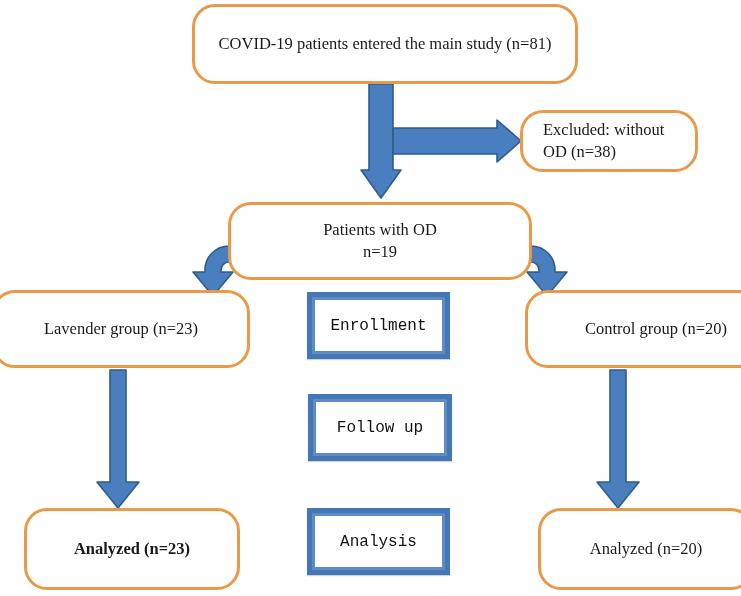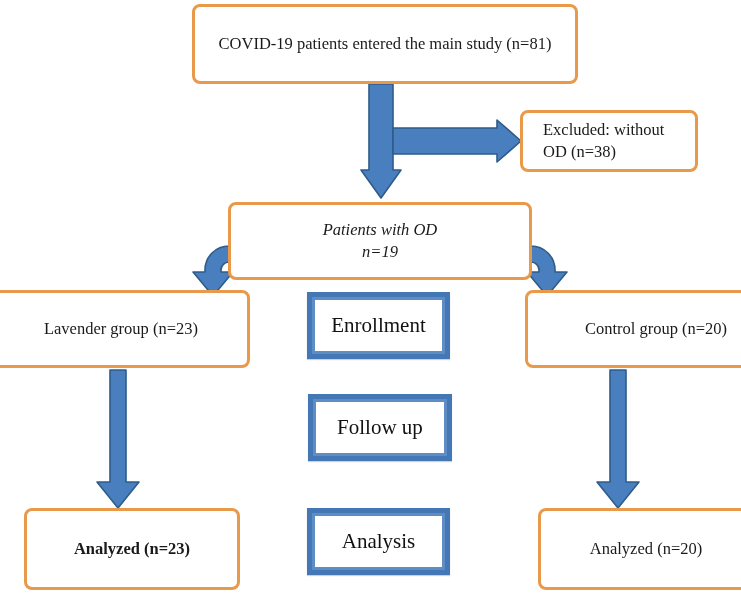--- a/index.html
+++ b/index.html
@@ -17,39 +17,39 @@
     background: #ffffff;
     overflow: hidden;
   }
 
   
   .node {
     position: absolute;
     box-sizing: border-box;
     background: #ffffff;
     border: 3px solid #E8994A;
-    border-radius: 8px;
+    border-radius: 23px;
     display: flex;
     align-items: center;
     justify-content: center;
     text-align: center;
     color: #1a1a1a;
     font-size: 16.5px;
     line-height: 1.35;
     padding: 4px 10px;
   }
   .node.left-align {
     justify-content: flex-start;
     text-align: left;
     padding-left: 20px;
   }
 
   #node-main      { left: 192px; top: 4px;   width: 386px; height: 80px; }
   #node-excluded  { left: 520px; top: 110px; width: 178px; height: 62px; }
-  #node-od        { left: 228px; top: 202px; width: 304px; height: 78px; font-style: italic; }
+  #node-od        { left: 228px; top: 202px; width: 304px; height: 78px; }
   #node-lavender  { left: -8px;  top: 290px; width: 258px; height: 78px; }
   #node-control   { left: 525px; top: 290px; width: 262px; height: 78px; }
   #node-an-left   { left: 24px;  top: 508px; width: 216px; height: 82px; font-weight: bold; }
   #node-an-right  { left: 538px; top: 508px; width: 216px; height: 82px; }
 
   
   .stage {
     position: absolute;
     box-sizing: border-box;
     background: #4477B5;
@@ -60,21 +60,22 @@
     box-sizing: border-box;
     width: 100%;
     height: 100%;
     background: #ffffff;
     border: 3px solid #5E8CC4;
     display: flex;
     align-items: center;
     justify-content: center;
     text-align: center;
     color: #111111;
-    font-size: 21px;
+    font-size: 16px;
+    font-family: Liberation Mono, monospace;
   }
   #stage-enrollment { left: 307px; top: 292px; width: 143px; height: 67px; }
   #stage-followup   { left: 308px; top: 394px; width: 144px; height: 67px; }
   #stage-analysis   { left: 307px; top: 508px; width: 143px; height: 67px; }
 
   
   #arrows {
     position: absolute;
     left: 0; top: 0;
     width: 741px;

